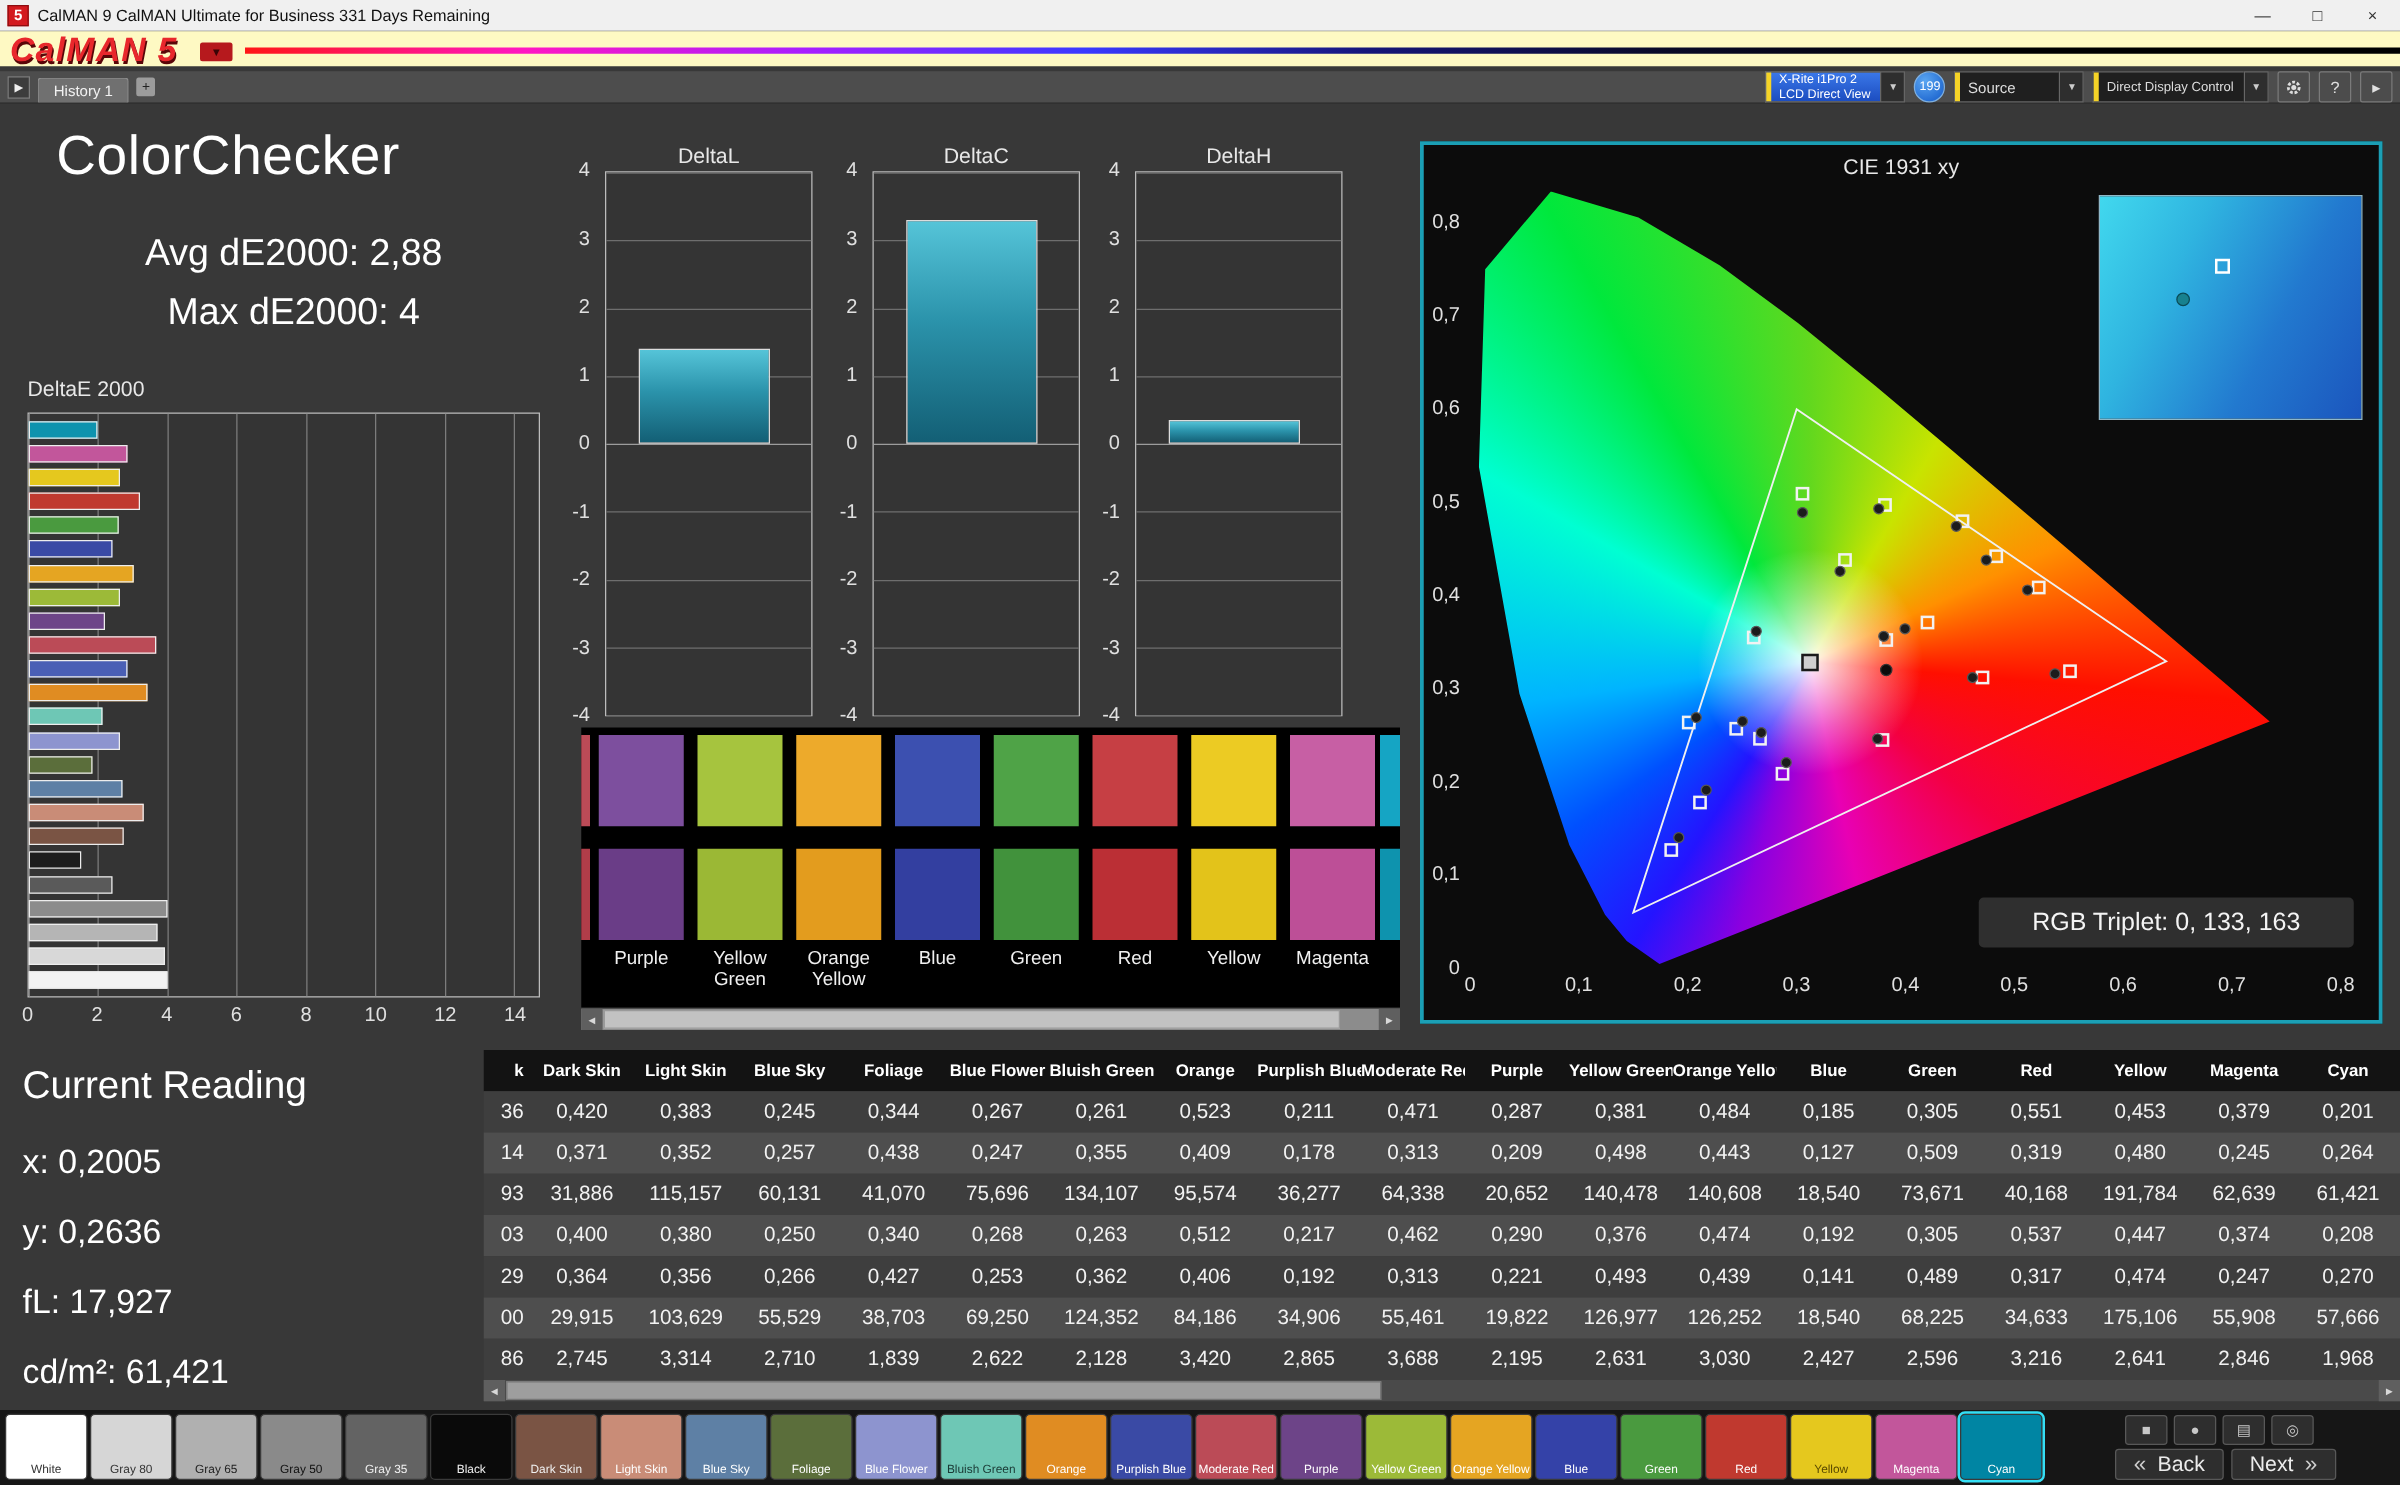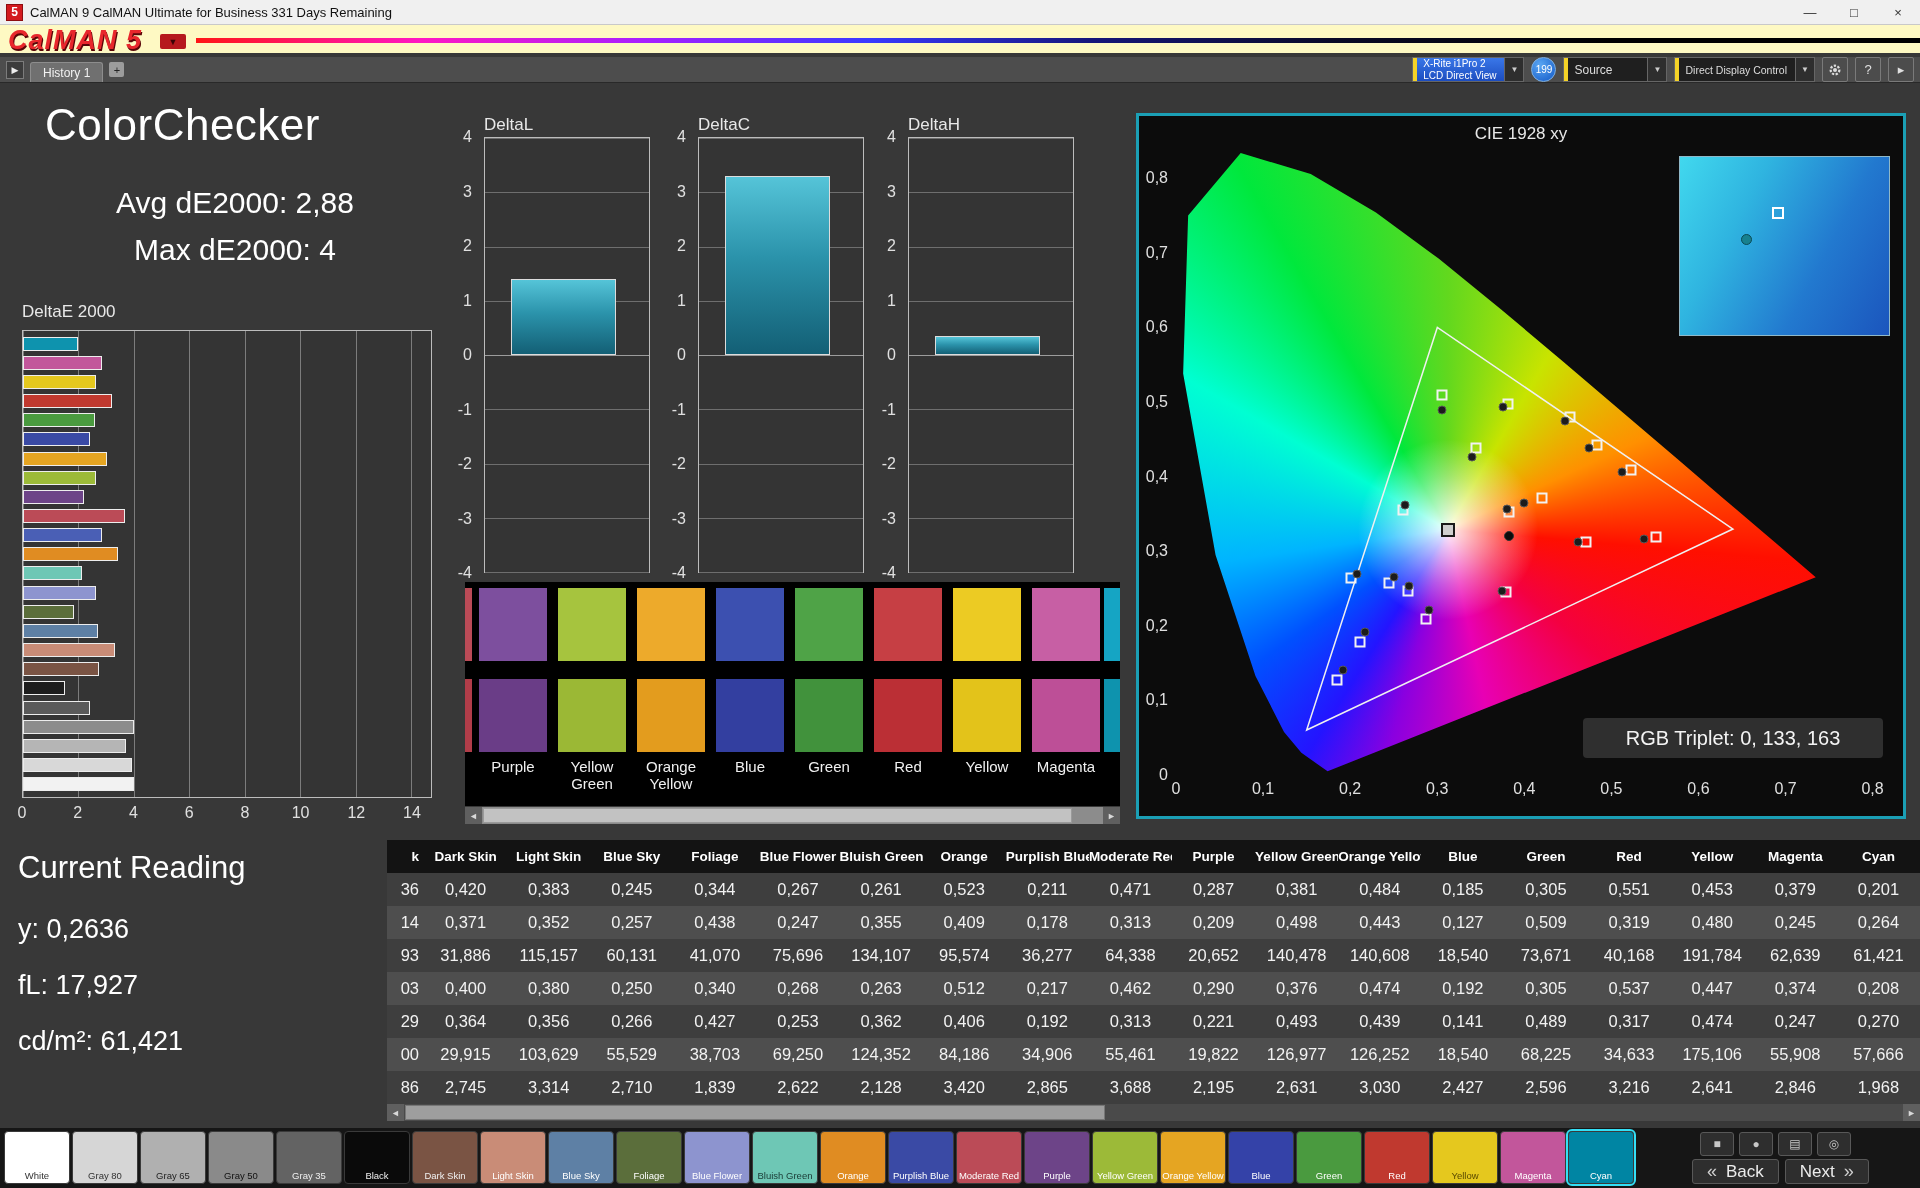--- a/index.html
+++ b/index.html
@@ -51,21 +51,21 @@
 .vgrid{position:absolute;top:0;bottom:0;width:1px;background:#7c7c7c}
 #de-bars{position:absolute;left:0;right:0;top:0;bottom:0;display:flex;flex-direction:column;justify-content:space-around;padding:3px 0}
 .de-row{height:14px;display:flex;align-items:center}
 .de-bar{height:14px;border:1px solid #ededed}
 #de-xlabels{position:absolute;left:0;top:504px;right:22px;height:18px}
 .de-xlabel{position:absolute;transform:translateX(-50%);font-size:16px;color:#e0e0e0}
 
 
 .dchart{position:absolute;top:112px;width:200px;height:470px}
 #dl{left:450px}#dc{left:664px}#dh{left:874px}
-.dtitle{position:absolute;left:34px;top:3px;width:166px;text-align:left;font-size:17px;color:#e8e8e8}
+.dtitle{position:absolute;left:34px;top:3px;width:166px;text-align:center;font-size:17px;color:#e8e8e8}
 .dbox{position:absolute;left:34px;top:25px;width:166px;height:436px;border:1px solid #bcbcbc;background:#343434}
 .ylabs{position:absolute;left:0;top:25px;width:28px;height:436px}
 .ylab{position:absolute;right:6px;transform:translateY(-50%);font-size:16px;color:#e0e0e0}
 .hgrid{position:absolute;left:0;right:0;height:1px;background:#6e6e6e}
 .hgrid.zero{background:#9c9c9c}
 .dbar{position:absolute;left:16%;width:64%;bottom:50%;background:linear-gradient(180deg,#55c4d8 0%,#2b93ab 45%,#135f75 100%);border:1px solid #dcdcdc}
 
 
 #strip{position:absolute;left:465px;top:582px;width:655px;height:224px;background:#000}
 #strip-cols{position:absolute;left:14px;top:0;right:22px;bottom:0;display:flex;gap:11px}
@@ -428,21 +428,21 @@
     <div class="sliver" id="psliver-top" style="background: rgb(21, 165, 196);"></div>
     <div class="sliver" id="psliver-bot" style="background: rgb(14, 147, 174);"></div>
   </div>
   <div id="strip-scroll">
     <div class="sarrow">◄</div>
     <div class="sthumb" id="strip-thumb"></div>
     <div class="sarrow r">►</div>
   </div>
 
   <div id="cie">
-    <div id="cie-title">CIE 1928 xy</div>
+    <div id="cie-title">CIE 1931 xy</div>
     <div id="cie-ylabels">
         <div class="cylab" style="top: 5.88235%;">0,8</div>
         <div class="cylab" style="top: 17.6471%;">0,7</div>
         <div class="cylab" style="top: 29.4118%;">0,6</div>
         <div class="cylab" style="top: 41.1765%;">0,5</div>
         <div class="cylab" style="top: 52.9412%;">0,4</div>
         <div class="cylab" style="top: 64.7059%;">0,3</div>
         <div class="cylab" style="top: 76.4706%;">0,2</div>
         <div class="cylab" style="top: 88.2353%;">0,1</div>
         <div class="cylab" style="top: 100%;">0</div>
@@ -506,20 +506,21 @@
       </div>
     <div id="cie-inset">
       <div id="inset-sq"></div>
       <div id="inset-dot"></div>
     </div>
     <div id="rgb-box">RGB Triplet: 0, 133, 163</div>
   </div>
 
   <div id="reading">
     <div id="reading-title">Current Reading</div>
+    <div class="rline">x: 0,2005</div>
     <div class="rline">y: 0,2636</div>
     <div class="rline">fL: 17,927</div>
     <div class="rline">cd/m²: 61,421</div>
   </div>
 
   <div id="dtable">
       <div class="trow thead">
         <div class="tcell clip">k</div>
         <div class="tcell">Dark Skin</div>
         <div class="tcell">Light Skin</div>

